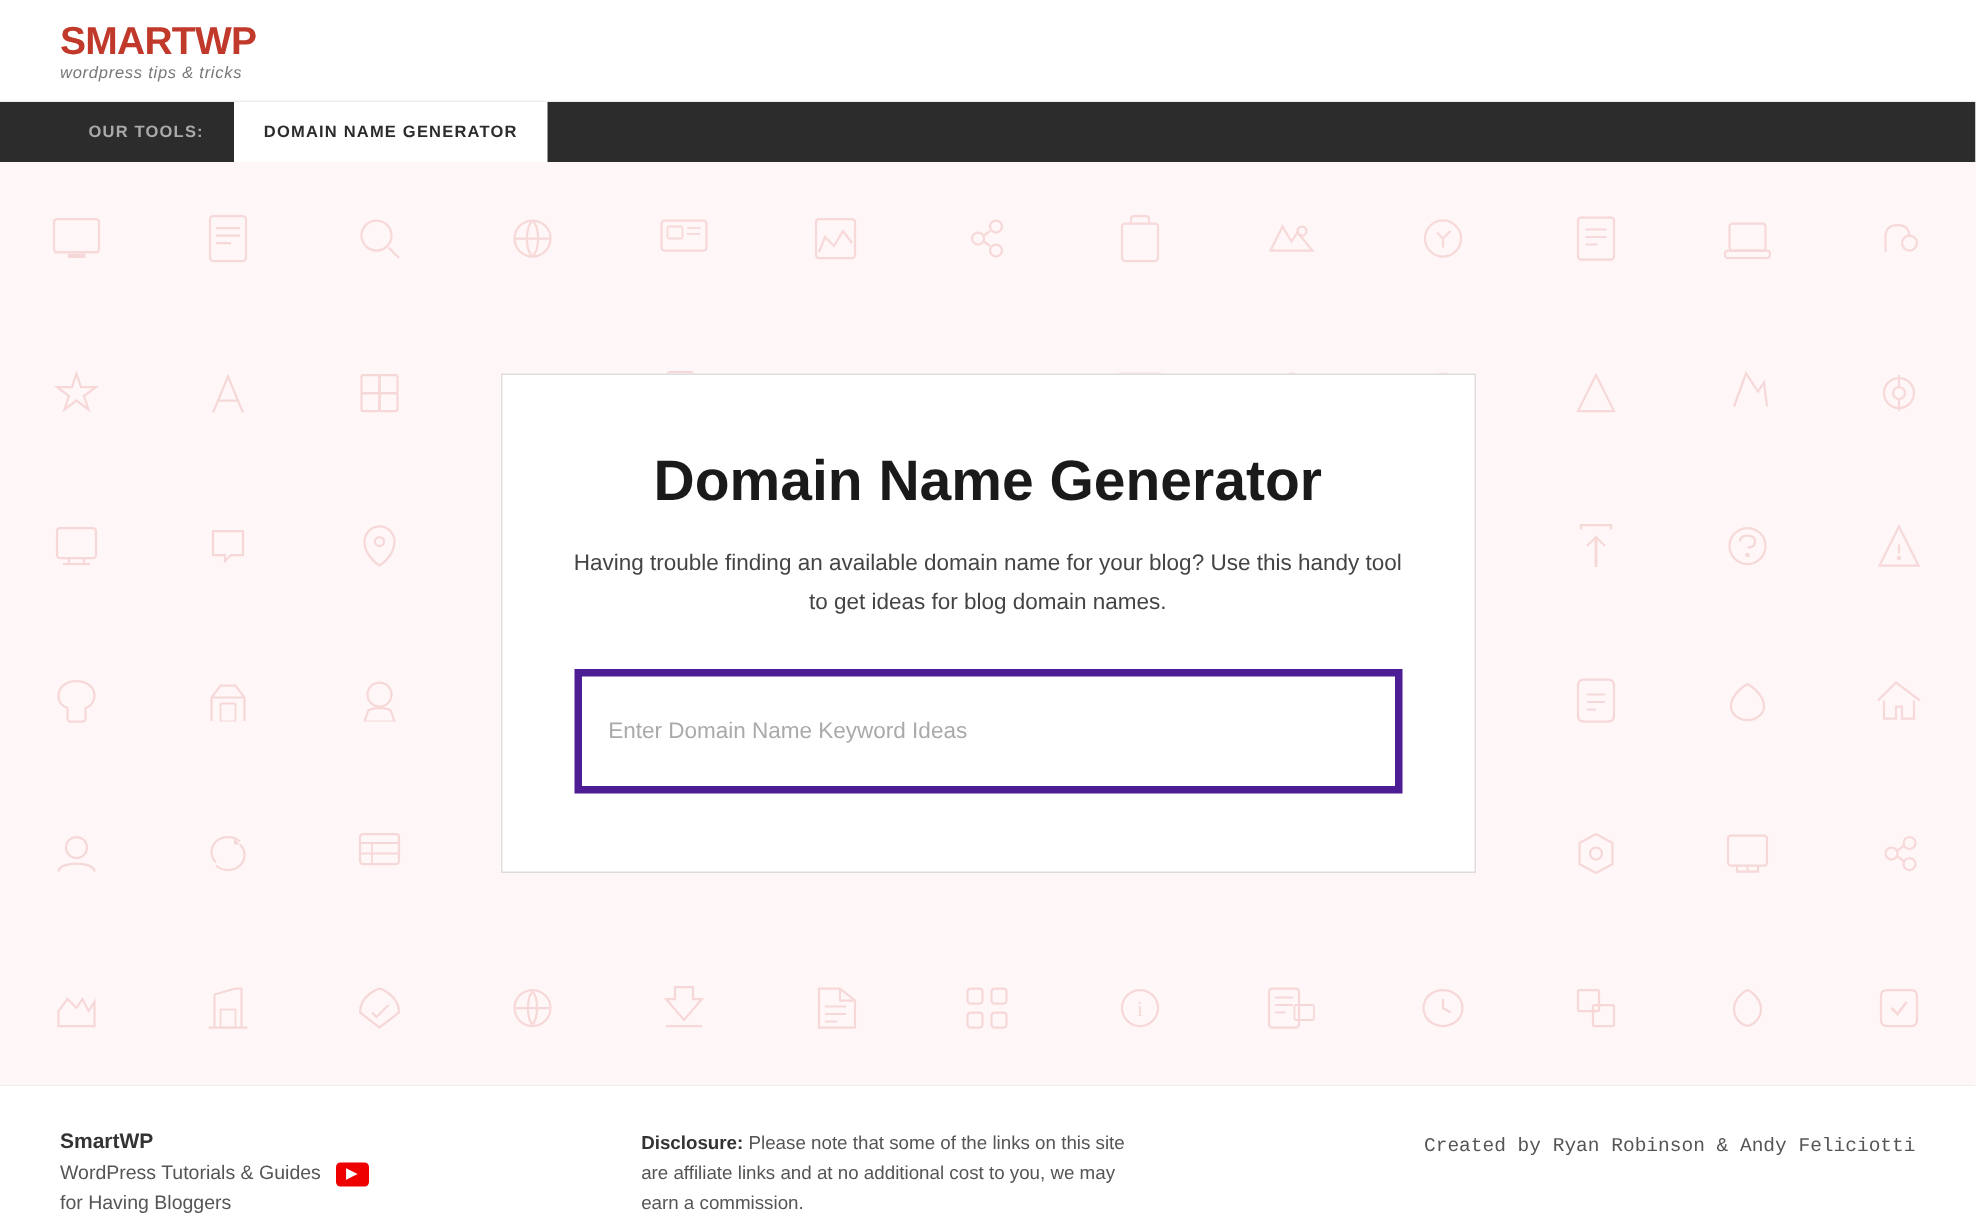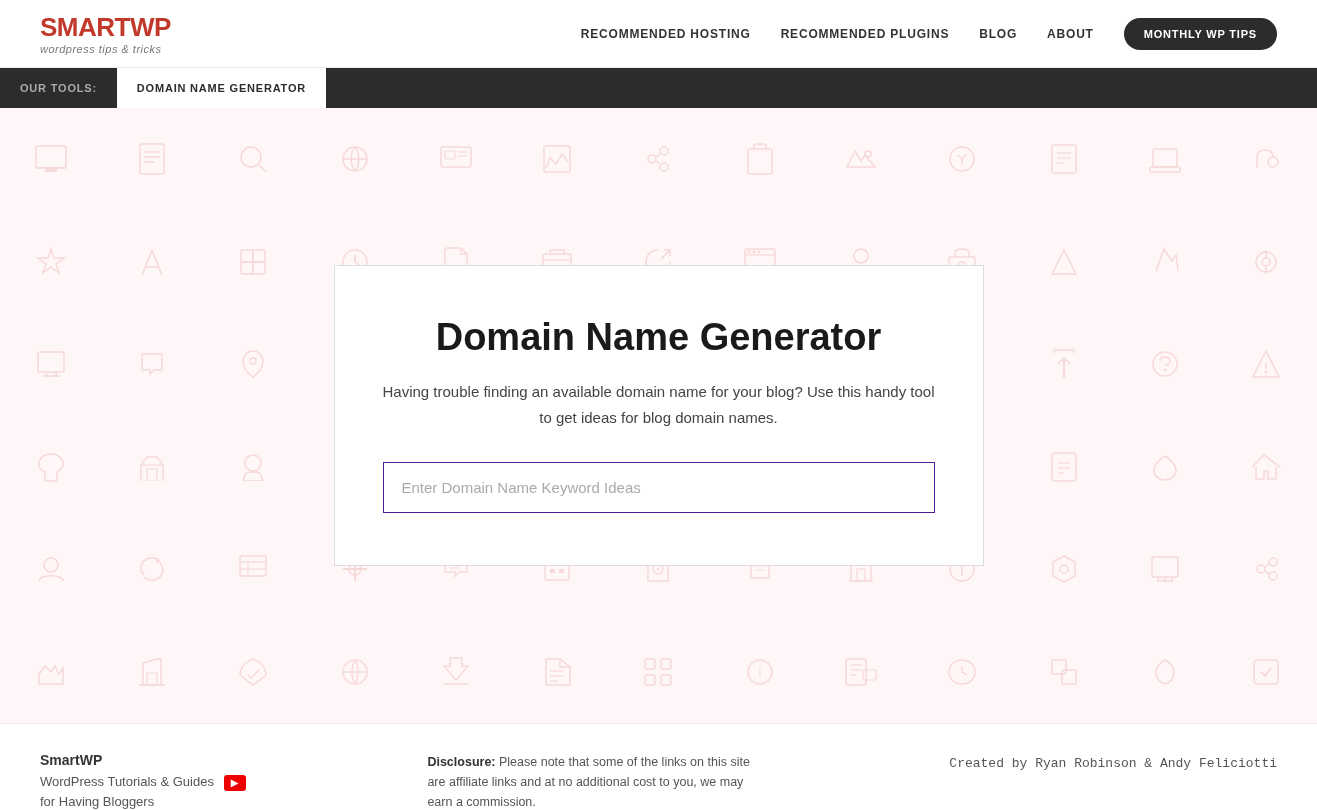--- a/index.html
+++ b/index.html
@@ -58,21 +58,21 @@
       letter-spacing: 0.8px;
       text-transform: uppercase;
       cursor: pointer;
     }
 
     
     .tools-bar {
       background: #2c2c2c;
       display: flex;
       align-items: center;
-      padding: 0 20px;
+      padding: 0 59px;
       height: 40px;
       gap: 0;
     }
     .tools-label {
       color: #aaa;
       font-size: 11px;
       font-weight: 600;
       letter-spacing: 0.8px;
       text-transform: uppercase;
       margin-right: 20px;
@@ -149,22 +149,22 @@
       line-height: 1.15;
     }
     .card-desc {
       font-size: 15px;
       color: #444;
       line-height: 1.7;
       margin-bottom: 32px;
     }
     .domain-input {
       width: 100%;
-      border: 1px solid #4c1d95;
-      padding: 16px 18px;
+      border: 5px solid #4c1d95;
+      padding: 28px 18px;
       font-size: 15px;
       color: #aaa;
       outline: none;
       border-radius: 0;
       background: #fff;
     }
     .domain-input::placeholder {
       color: #aaa;
     }
 
@@ -223,27 +223,20 @@
 </head>
 <body>
 
 <header class="header">
   <div class="logo-area">
     <div class="logo-text">
       <span>SMART</span><span style="color:#c0392b">WP</span>
     </div>
     <div class="logo-sub">wordpress tips &amp; tricks</div>
   </div>
-  <nav class="nav">
-    <a class="nav-link">RECOMMENDED HOSTING</a>
-    <a class="nav-link">RECOMMENDED PLUGINS</a>
-    <a class="nav-link">BLOG</a>
-    <a class="nav-link">ABOUT</a>
-    <button class="monthly-btn">MONTHLY WP TIPS</button>
-  </nav>
 </header>
 
 <div class="tools-bar">
   <span class="tools-label">OUR TOOLS:</span>
   <a class="tool-tab active">DOMAIN NAME GENERATOR</a>
 </div>
 
 <div class="hero-area">
 
   <div class="bg-icons">

